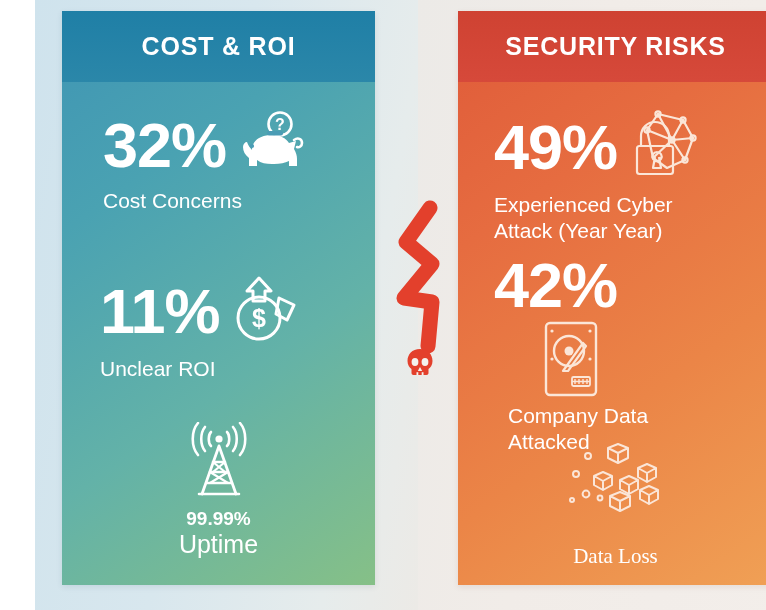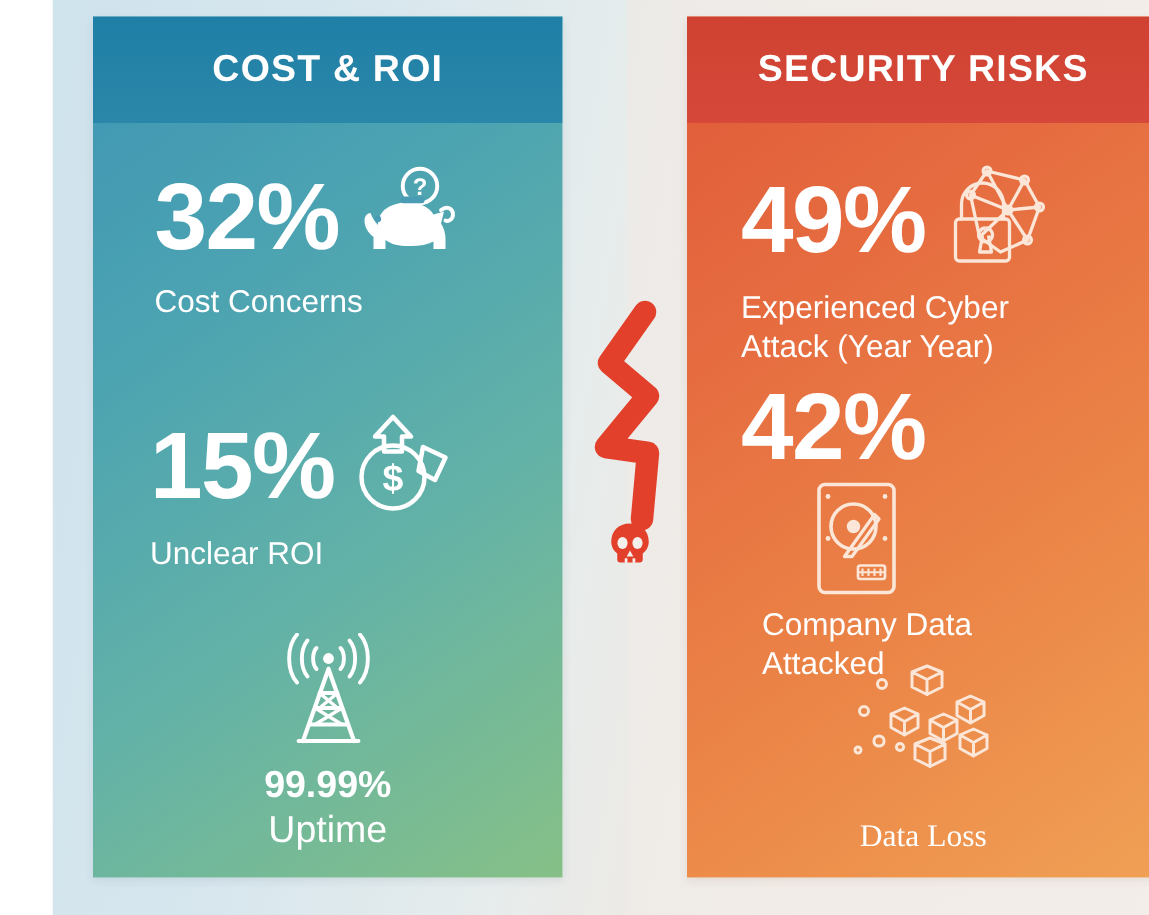--- a/index.html
+++ b/index.html
@@ -110,21 +110,21 @@
   .stat-roi      { left: 38px; top: 192px; }
   .stat-uptime   { left: 0; top: 340px; width: 313px; text-align: center; }
 
   .uptime-icon-wrap { display: flex; justify-content: center; }
   .uptime-text {
     color: #ffffff;
     text-align: center;
     margin-top: 6px;
   }
   .uptime-value {
-    font-size: 25px;
+    font-size: 19px;
     font-weight: bold;
     line-height: 1.18;
   }
   .uptime-word {
     font-size: 25px;
     line-height: 1.18;
   }
 
   
   .stat-attack   { left: 36px; top: 28px; }
@@ -191,21 +191,21 @@
               <rect x="31" y="21" width="16" height="4.5" rx="2" fill="#4a9cb5"></rect>
               <path d="M58 30 C62 27 66 29 66 33 C66 36 63 38 61 37" fill="none" stroke="#ffffff" stroke-width="2.6" stroke-linecap="round"></path>
             </svg>
           </span>
         </div>
         <div class="stat-label">Cost Concerns</div>
       </div>
 
       <div class="stat stat-roi">
         <div class="stat-row">
-          <div class="stat-number">15%</div>
+          <div class="stat-number">11%</div>
           <span class="stat-icon">
             <svg width="72" height="70" viewBox="0 0 72 70" aria-hidden="true">
               <circle cx="29" cy="44" r="21" fill="none" stroke="#ffffff" stroke-width="3"></circle>
               <text x="29" y="53" text-anchor="middle" font-family="Liberation Sans, sans-serif" font-size="25" font-weight="bold" fill="#ffffff">$</text>
               <path d="M29 4 L41 17 L35 17 L35 27 L23 27 L23 17 L17 17 Z" fill="none" stroke="#ffffff" stroke-width="3" stroke-linejoin="round"></path>
               <path d="M49 24 L64 31 L57 46 L46 40 Z" fill="none" stroke="#ffffff" stroke-width="3" stroke-linejoin="round"></path>
             </svg>
           </span>
         </div>
         <div class="stat-label">Unclear ROI</div>

